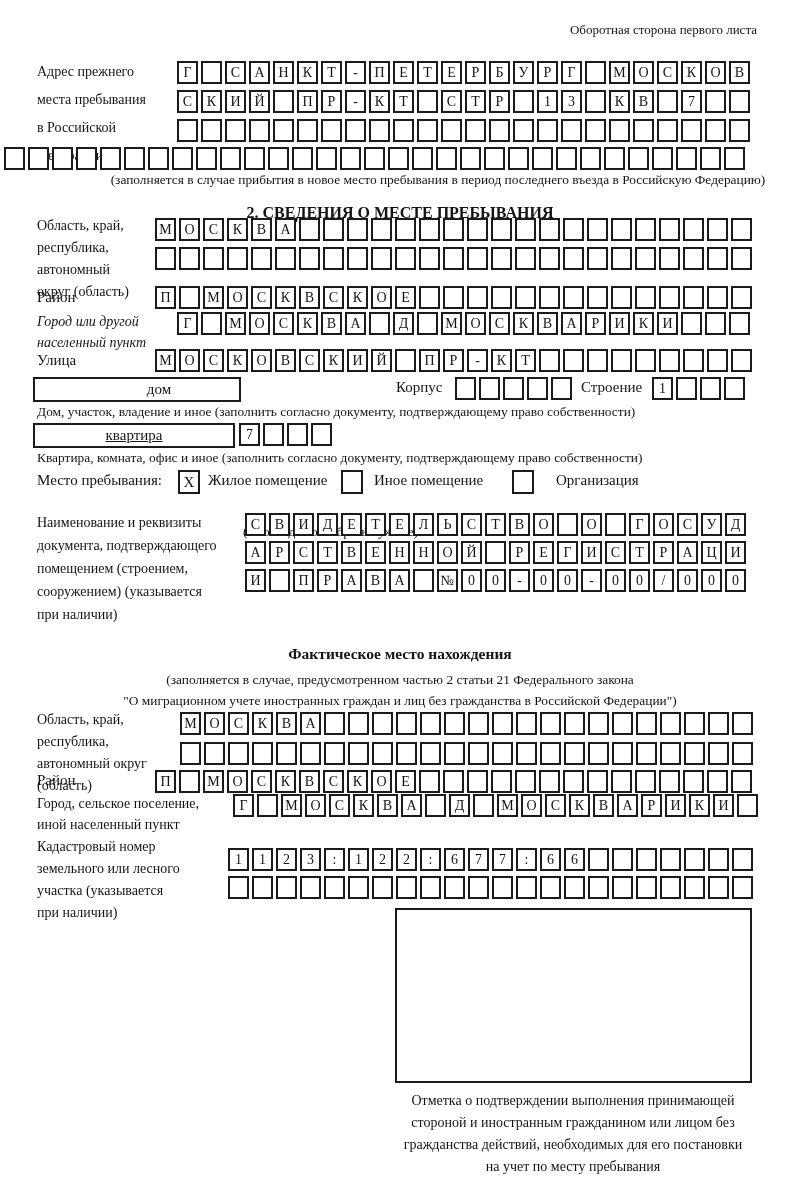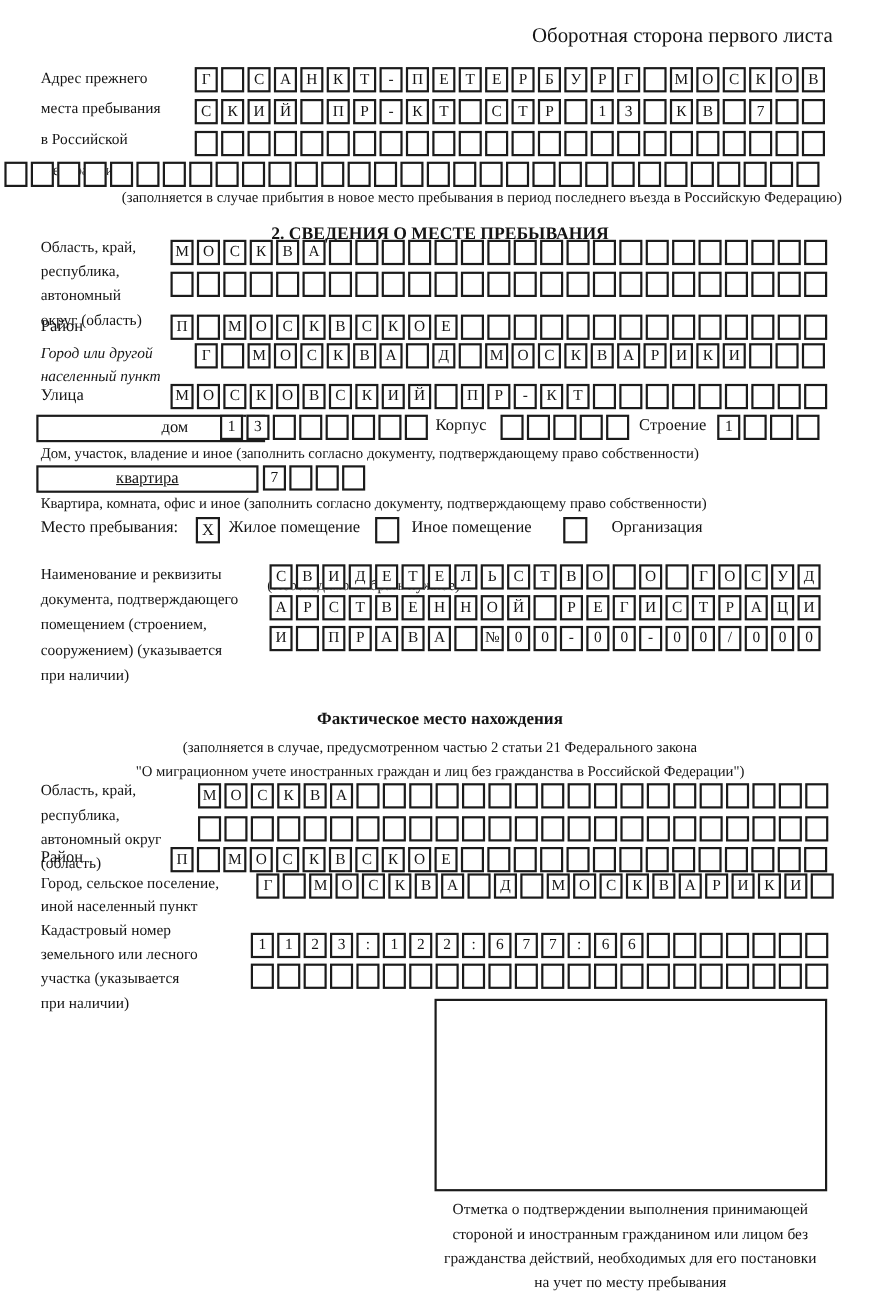--- a/index.html
+++ b/index.html
@@ -33,21 +33,21 @@
   .inline-lbl{position:absolute;font-size:15px;white-space:nowrap;}
   .bigbox{position:absolute;border:2px solid #1b1b1b;background:#fff;}
   .caption{position:absolute;font-size:14px;text-align:center;line-height:22px;}
   .caption span{display:block;}
 </style>
 </head>
 <body>
 
 <div id="page">
 
-  <div class="abs" style="top:22px;right:43px;font-size:19px;">Оборотная сторона первого листа</div>
+  <div class="abs" style="top:22px;right:43px;font-size:13px;">Оборотная сторона первого листа</div>
 
   <div class="lbl lh28" style="top:58px;left:37px;">
     <span>Адрес прежнего</span>
     <span>места пребывания</span>
     <span>в Российской</span>
     <span>Федерации</span>
   </div>
   <div class="cellrow" style="top:61px;left:177px;"><span class="cell">Г</span><span class="cell"></span><span class="cell">С</span><span class="cell">А</span><span class="cell">Н</span><span class="cell">К</span><span class="cell">Т</span><span class="cell">-</span><span class="cell">П</span><span class="cell">Е</span><span class="cell">Т</span><span class="cell">Е</span><span class="cell">Р</span><span class="cell">Б</span><span class="cell">У</span><span class="cell">Р</span><span class="cell">Г</span><span class="cell"></span><span class="cell">М</span><span class="cell">О</span><span class="cell">С</span><span class="cell">К</span><span class="cell">О</span><span class="cell">В</span></div>
   <div class="cellrow" style="top:90px;left:177px;"><span class="cell">С</span><span class="cell">К</span><span class="cell">И</span><span class="cell">Й</span><span class="cell"></span><span class="cell">П</span><span class="cell">Р</span><span class="cell">-</span><span class="cell">К</span><span class="cell">Т</span><span class="cell"></span><span class="cell">С</span><span class="cell">Т</span><span class="cell">Р</span><span class="cell"></span><span class="cell">1</span><span class="cell">3</span><span class="cell"></span><span class="cell">К</span><span class="cell">В</span><span class="cell"></span><span class="cell">7</span><span class="cell"></span><span class="cell"></span></div>
   <div class="cellrow" style="top:119px;left:177px;"><span class="cell"></span><span class="cell"></span><span class="cell"></span><span class="cell"></span><span class="cell"></span><span class="cell"></span><span class="cell"></span><span class="cell"></span><span class="cell"></span><span class="cell"></span><span class="cell"></span><span class="cell"></span><span class="cell"></span><span class="cell"></span><span class="cell"></span><span class="cell"></span><span class="cell"></span><span class="cell"></span><span class="cell"></span><span class="cell"></span><span class="cell"></span><span class="cell"></span><span class="cell"></span><span class="cell"></span></div>
@@ -71,21 +71,20 @@
   <div class="lbl lh21" style="top:311px;left:37px;font-style:italic;">
     <span>Город или другой</span>
     <span>населенный пункт</span>
   </div>
   <div class="cellrow" style="top:312px;left:177px;"><span class="cell">Г</span><span class="cell"></span><span class="cell">М</span><span class="cell">О</span><span class="cell">С</span><span class="cell">К</span><span class="cell">В</span><span class="cell">А</span><span class="cell"></span><span class="cell">Д</span><span class="cell"></span><span class="cell">М</span><span class="cell">О</span><span class="cell">С</span><span class="cell">К</span><span class="cell">В</span><span class="cell">А</span><span class="cell">Р</span><span class="cell">И</span><span class="cell">К</span><span class="cell">И</span><span class="cell"></span><span class="cell"></span><span class="cell"></span></div>
 
   <div class="inline-lbl" style="top:352px;left:37px;">Улица</div>
   <div class="cellrow" style="top:349px;left:155px;"><span class="cell">М</span><span class="cell">О</span><span class="cell">С</span><span class="cell">К</span><span class="cell">О</span><span class="cell">В</span><span class="cell">С</span><span class="cell">К</span><span class="cell">И</span><span class="cell">Й</span><span class="cell"></span><span class="cell">П</span><span class="cell">Р</span><span class="cell">-</span><span class="cell">К</span><span class="cell">Т</span><span class="cell"></span><span class="cell"></span><span class="cell"></span><span class="cell"></span><span class="cell"></span><span class="cell"></span><span class="cell"></span><span class="cell"></span><span class="cell"></span></div>
 
   <div class="longbox" style="top:377px;left:33px;width:160px;padding-left:44px;">дом</div>
-  <div class="cellrow" style="top:377px;left:200px;"><span class="cell">1</span><span class="cell">3</span><span class="cell"></span><span class="cell"></span><span class="cell"></span><span class="cell"></span><span class="cell"></span><span class="cell"></span></div>
   <div class="inline-lbl" style="top:379px;left:396px;">Корпус</div>
   <div class="cellrow" style="top:377px;left:455px;"><span class="cell"></span><span class="cell"></span><span class="cell"></span><span class="cell"></span><span class="cell"></span></div>
   <div class="inline-lbl" style="top:379px;left:581px;">Строение</div>
   <div class="cellrow" style="top:377px;left:652px;"><span class="cell">1</span><span class="cell"></span><span class="cell"></span><span class="cell"></span></div>
   <div class="note" style="top:404px;left:37px;">Дом, участок, владение и иное (заполнить согласно документу, подтверждающему право собственности)</div>
 
   <div class="longbox" style="top:423px;left:33px;width:198px;text-decoration:underline;">квартира</div>
   <div class="cellrow" style="top:423px;left:239px;"><span class="cell">7</span><span class="cell"></span><span class="cell"></span><span class="cell"></span></div>
   <div class="note" style="top:450px;left:37px;">Квартира, комната, офис и иное (заполнить согласно документу, подтверждающему право собственности)</div>
 

